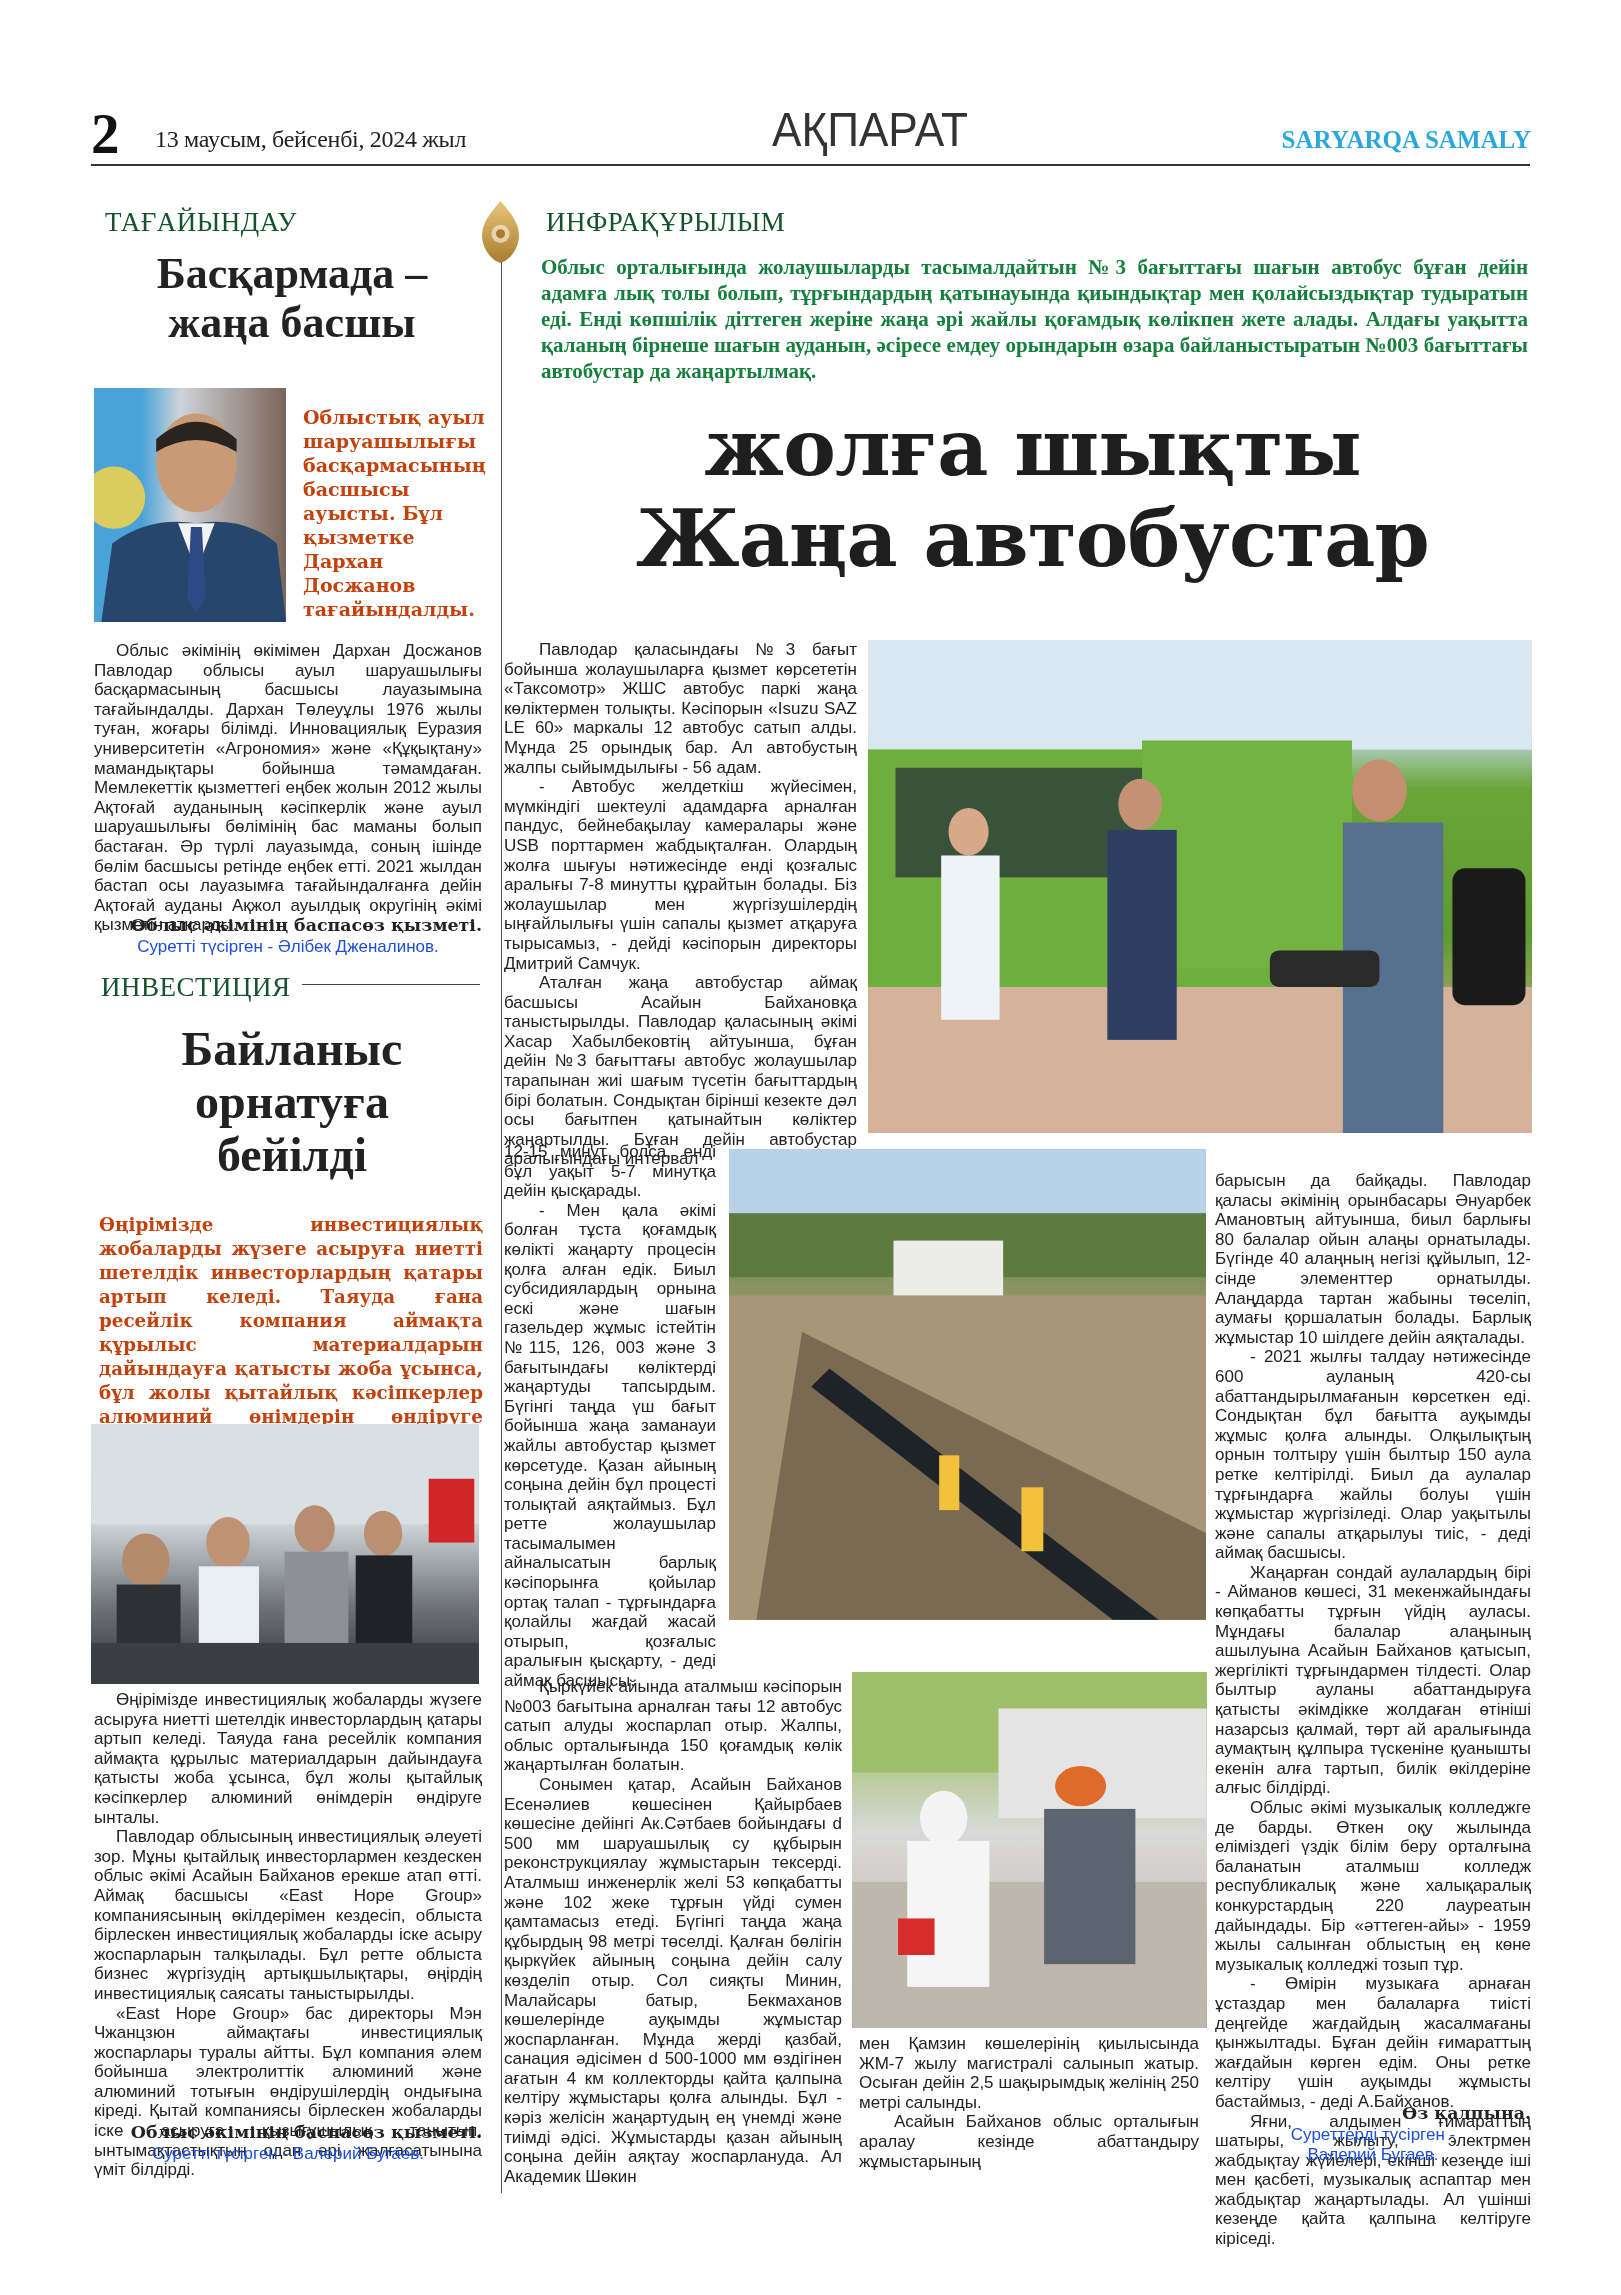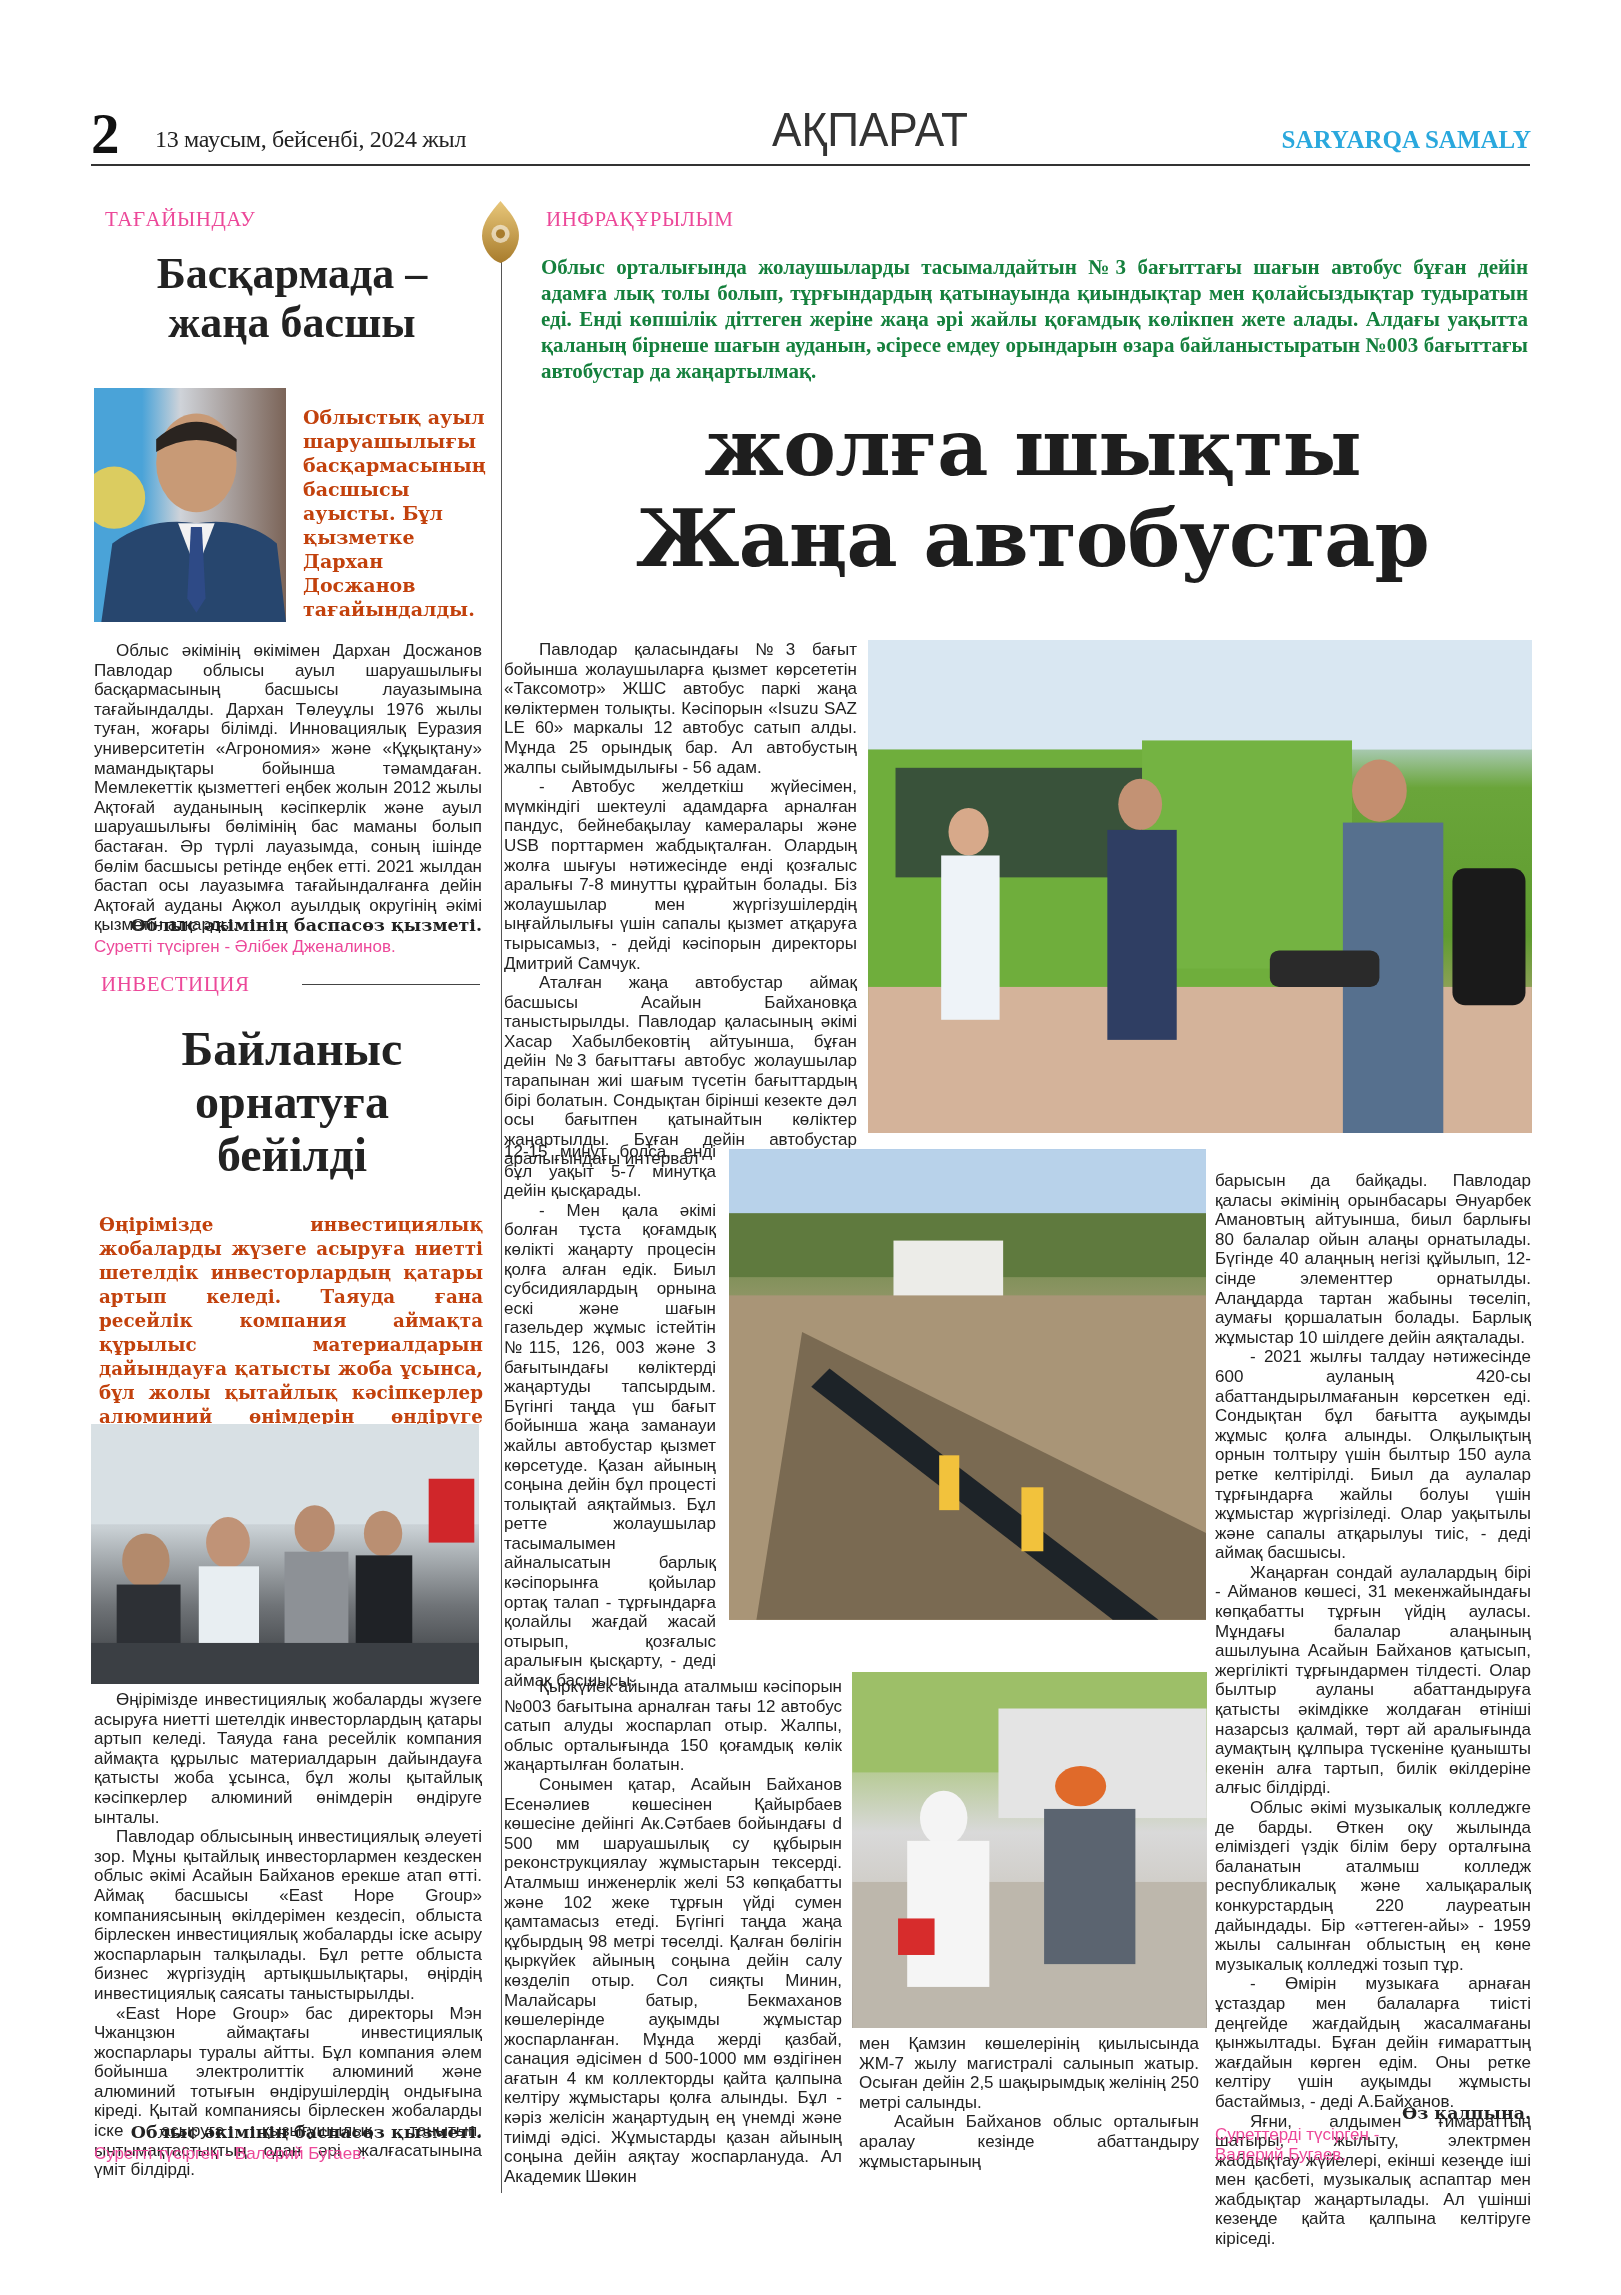--- a/index.html
+++ b/index.html
@@ -7,32 +7,32 @@
   body { position: relative; color: #1a1a1a; font-family: "Liberation Sans", sans-serif; }
   .abs { position: absolute; }
 
   
   .page-num { left: 91px; top: 105px; font-family: "Liberation Serif", serif; font-weight: bold; font-size: 57px; line-height: 1; color: #111; }
   .date { left: 155px; top: 126px; font-family: "Liberation Serif", serif; font-size: 24px; color: #222; letter-spacing: -0.3px; }
   .section-title { left: 772px; top: 102px; font-family: "Liberation Sans", sans-serif; font-size: 48px; color: #333; letter-spacing: 0px; transform: scaleX(0.92); transform-origin: left; }
   .brand { right: 91px; top: 126px; font-family: "Liberation Serif", serif; font-weight: bold; font-size: 25px; color: #2aa8dd; letter-spacing: 0px; }
   .top-rule { left: 91px; top: 164px; width: 1439px; height: 1.8px; background: #333; }
 
-  .kicker { font-family: "Liberation Serif", serif; font-size: 21px; color: #ec4899; letter-spacing: 0.5px; }
+  .kicker { font-family: "Liberation Serif", serif; font-size: 27px; color: #14532d; letter-spacing: 0.5px; }
   .vrule { left: 501px; top: 210px; width: 0.9px; height: 1983px; background: #555; }
   .ornament { left: 475px; top: 199px; width: 51px; height: 66px; }
 
   
   .headline-left { font-family: "Liberation Serif", serif; font-weight: bold; color: #222; text-align: center; line-height: 1.12; }
   .portrait { left: 94px; top: 388px; width: 192px; height: 234px; background: linear-gradient(90deg,#4aa3d8 0%, #4aa3d8 25%, #cfd3d9 45%, #7b6458 100%); overflow: hidden; }
   .lead-bold { font-family: "DejaVu Serif", serif; font-weight: bold; font-size: 19px; line-height: 24px; color: #c2410c; }
   .body-text { font-family: "Liberation Sans", sans-serif; font-size: 17px; line-height: 19.6px; color: #222; text-align: justify; hyphens: auto; }
   .body-text p { text-indent: 22px; }
   .sig-bold { font-family: "DejaVu Serif", serif; font-weight: bold; font-size: 17.4px; text-align: right; color: #222; }
-  .sig { font-family: "Liberation Sans", sans-serif; font-size: 17px; text-align: left; color: #ec4899; }
+  .sig { font-family: "Liberation Sans", sans-serif; font-size: 17px; text-align: center; color: #1d4ed8; }
   .kicker-line { height: 0.9px; background: #444; }
 
   .meeting-photo { left: 91px; top: 1424px; width: 388px; height: 260px; background: linear-gradient(180deg,#dfe6ea 0%, #c9d0d4 40%, #6f7377 70%, #2f3236 100%); overflow: hidden; }
 
   
   .intro-bold { left: 541px; top: 254px; width: 987px; font-family: "Liberation Serif", serif; font-weight: bold; font-size: 21px; line-height: 26px; color: #15803d; text-align: justify; }
   .main-headline { left: 539px; top: 402px; width: 987px; text-align: center; font-family: "DejaVu Serif", serif; font-weight: bold; font-size: 79px; line-height: 91px; color: #1e1e1e; letter-spacing: -0.9px; }
 
   .bus-photo { left: 868px; top: 640px; width: 664px; height: 493px; overflow: hidden; background: linear-gradient(180deg,#dbe8f3 0%, #c8dcef 18%, #6aa53a 30%, #5f9c2f 60%, #c9a68c 85%, #d8b498 100%); }
   .pipe-photo { left: 729px; top: 1149px; width: 477px; height: 471px; overflow: hidden; background: linear-gradient(180deg,#aac8e6 0%, #cfe0ee 16%, #7f9058 26%, #b4a184 45%, #9c8a6d 70%, #b6a487 100%); }

